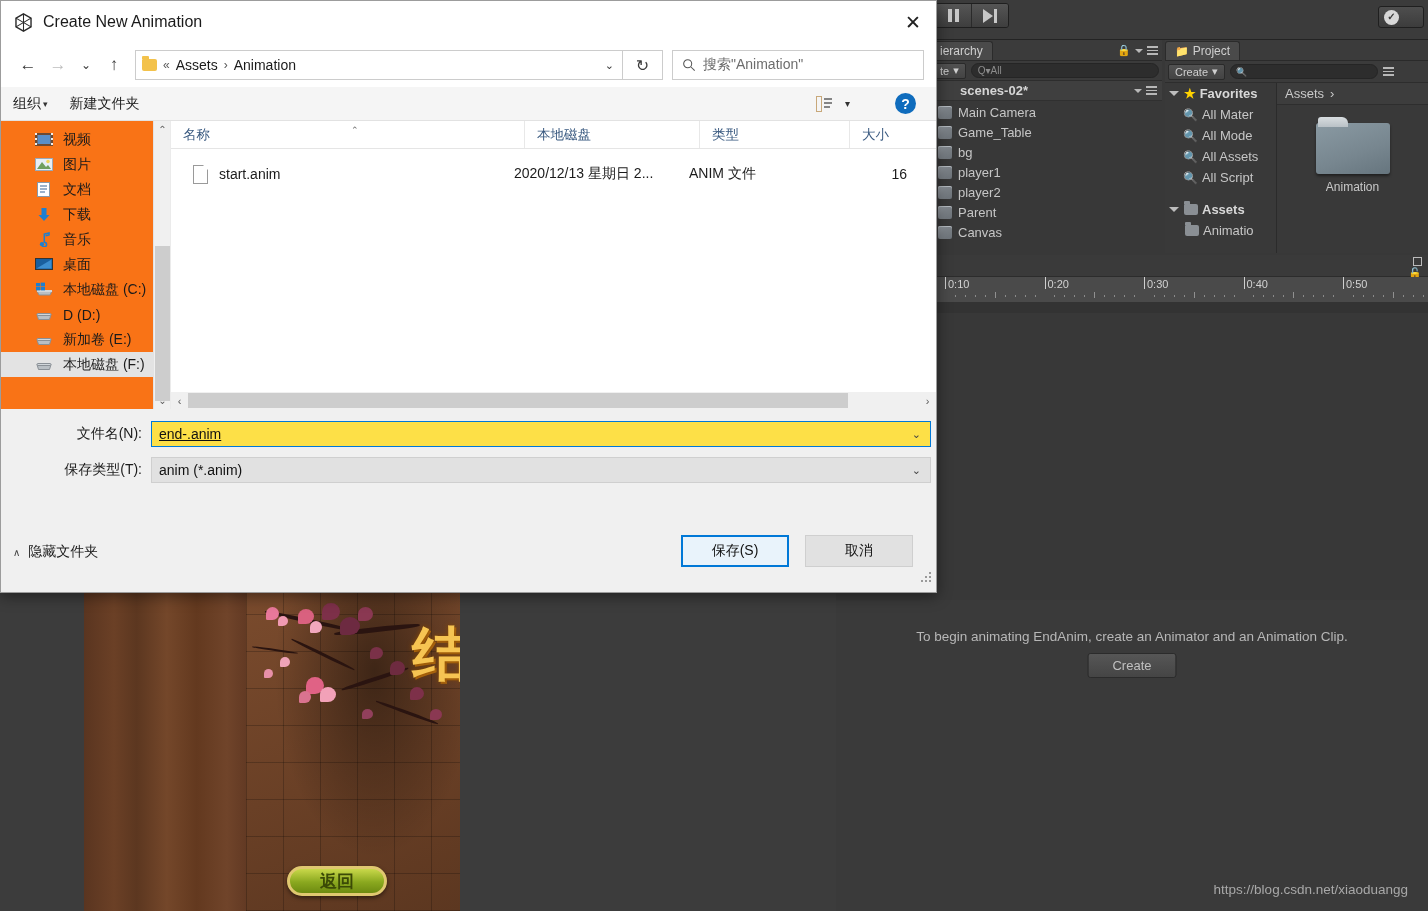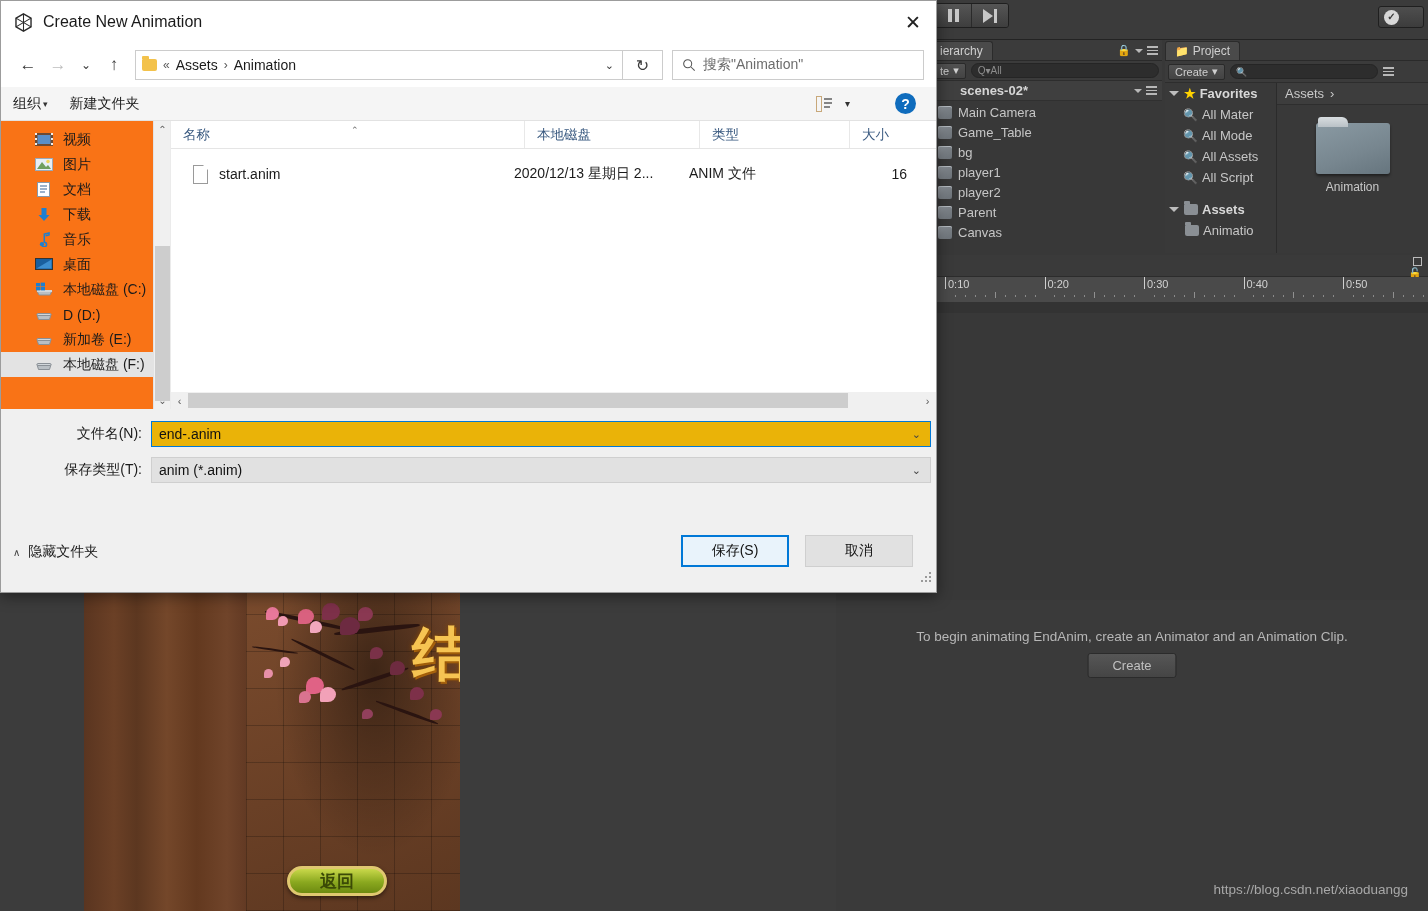--- a/index.html
+++ b/index.html
@@ -338,21 +338,21 @@
   .hs-arrow { width:17px;height:17px;display:flex;align-items:center;justify-content:center;color:#5a5a5a;font-size:11px;}
   .hs-thumb { height:15px; background:#cdcdcd; }
 
   .dlg-fields { background:#f0f0f0; padding-top:10px; }
   .frow { display:flex; align-items:center; height:30px; margin-bottom:6px; }
   .flabel { width:150px; text-align:right; padding-right:9px; font-size:14px; color:#1b1b1b; }
   .fctl {
     width:780px; height:26px; display:flex; align-items:center;
     padding:0 7px; position:relative; font-size:14px; color:#111;
   }
-  .fctl.input { background:#eab308; border:1px solid #0078d7; }
+  .fctl.input { background:#fde047; border:1px solid #0078d7;text-decoration:underline; }
   .fctl.combo { background:#e1e1e1; border:1px solid #cfcfcf; }
   .fctl .vcar { position:absolute; right:9px; font-size:11px; color:#444; }
 
   .dlg-footer { position:relative; height:96px; }
   .hidefolders {
     position:absolute; left:12px; top:52px; font-size:14px; color:#1b1b1b;
     display:flex; align-items:center; gap:8px;
   }
   .hf-car { font-size:10px; color:#444; }
   .btn {

